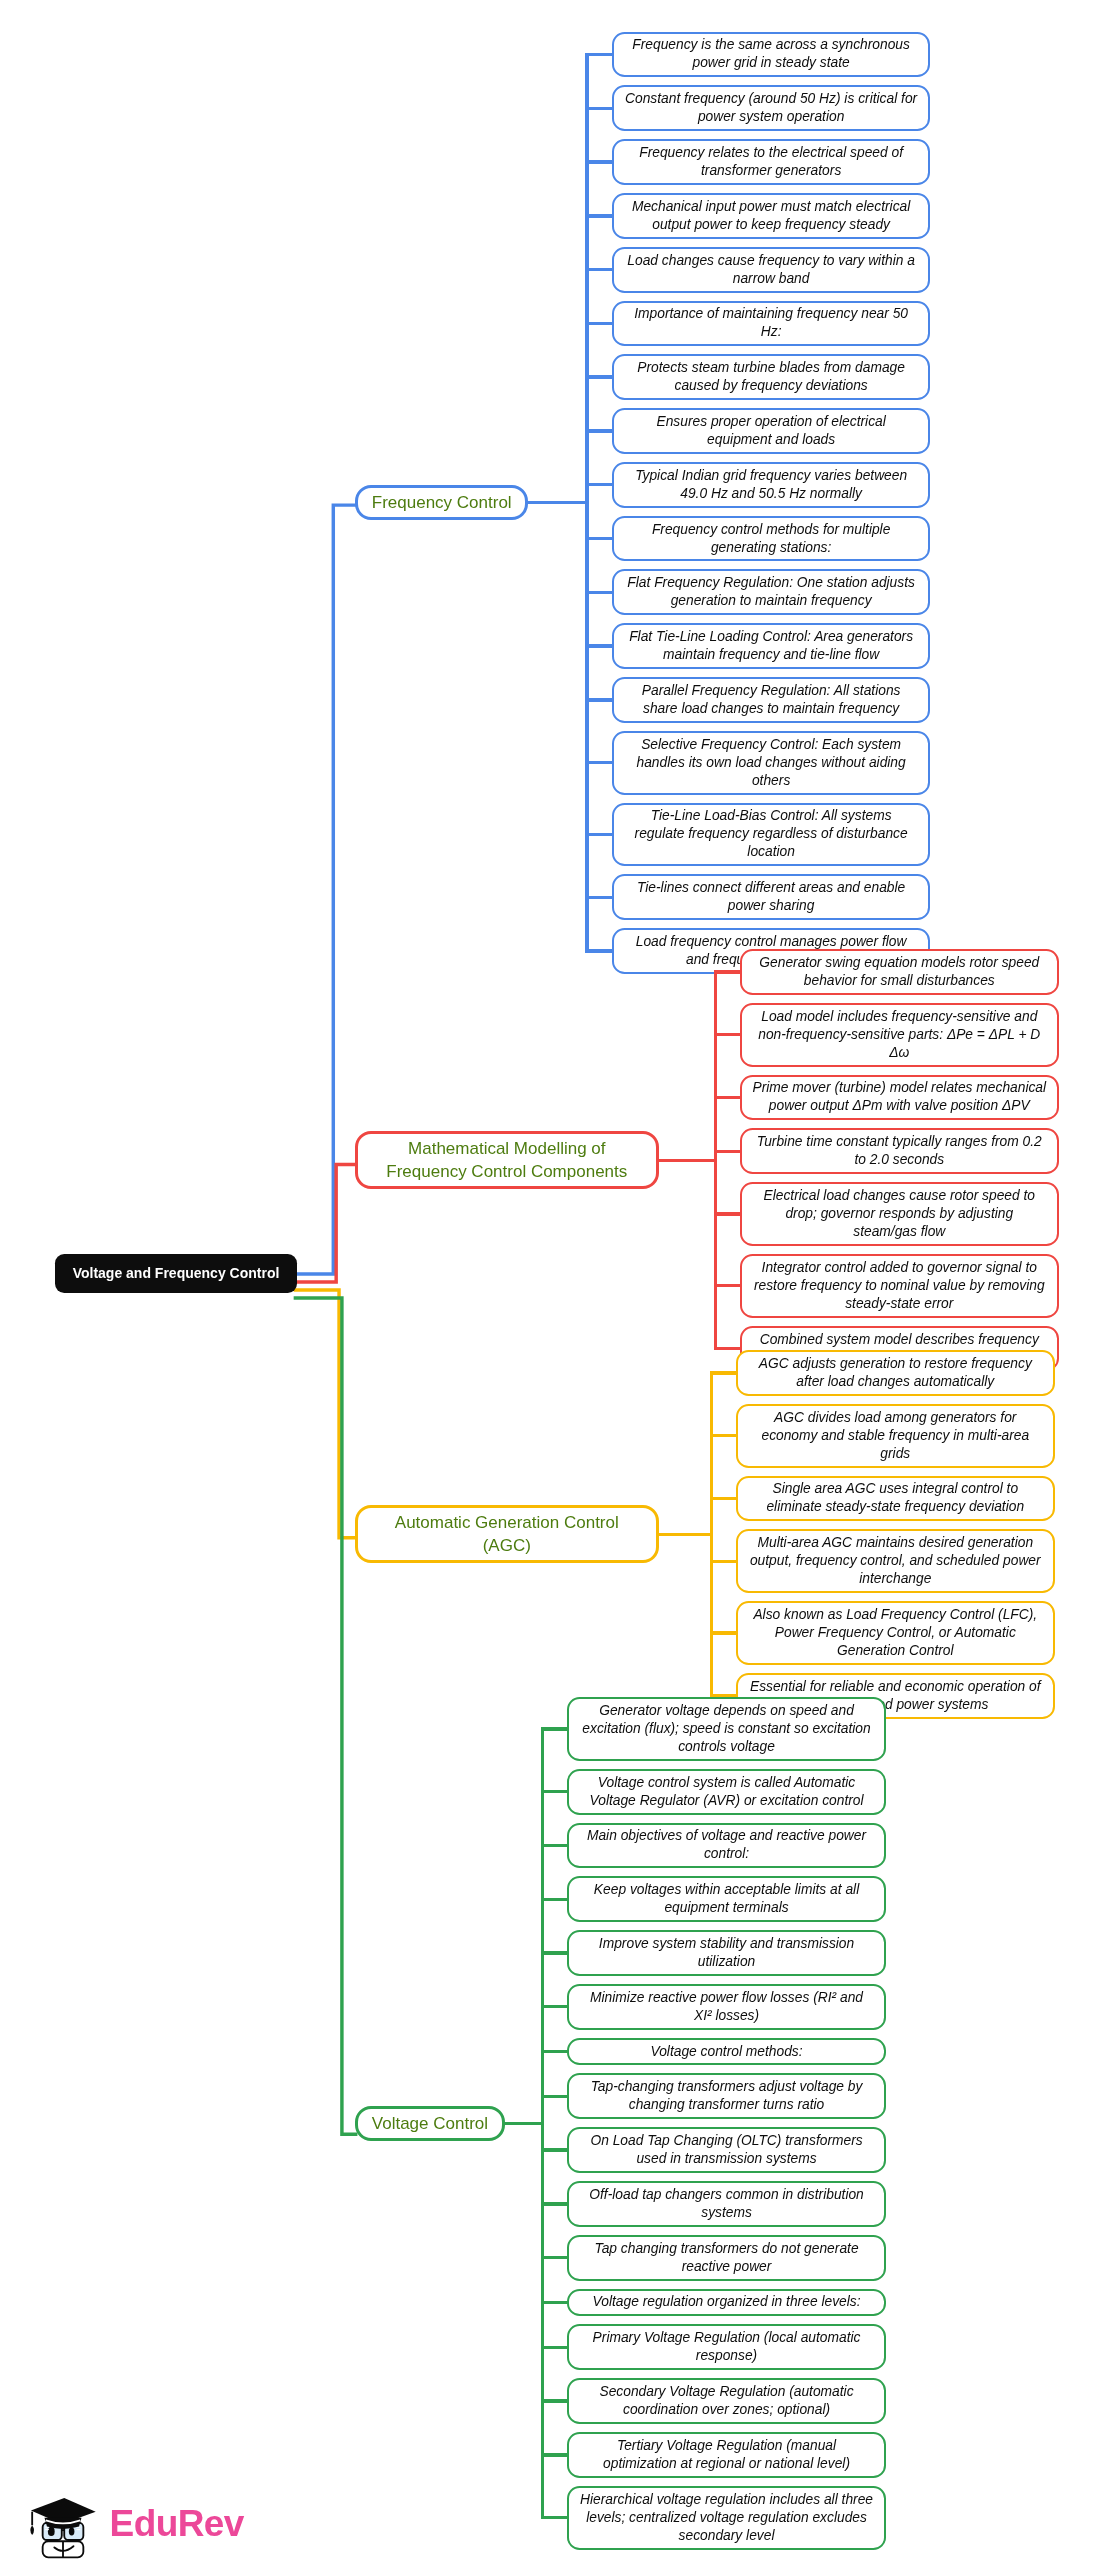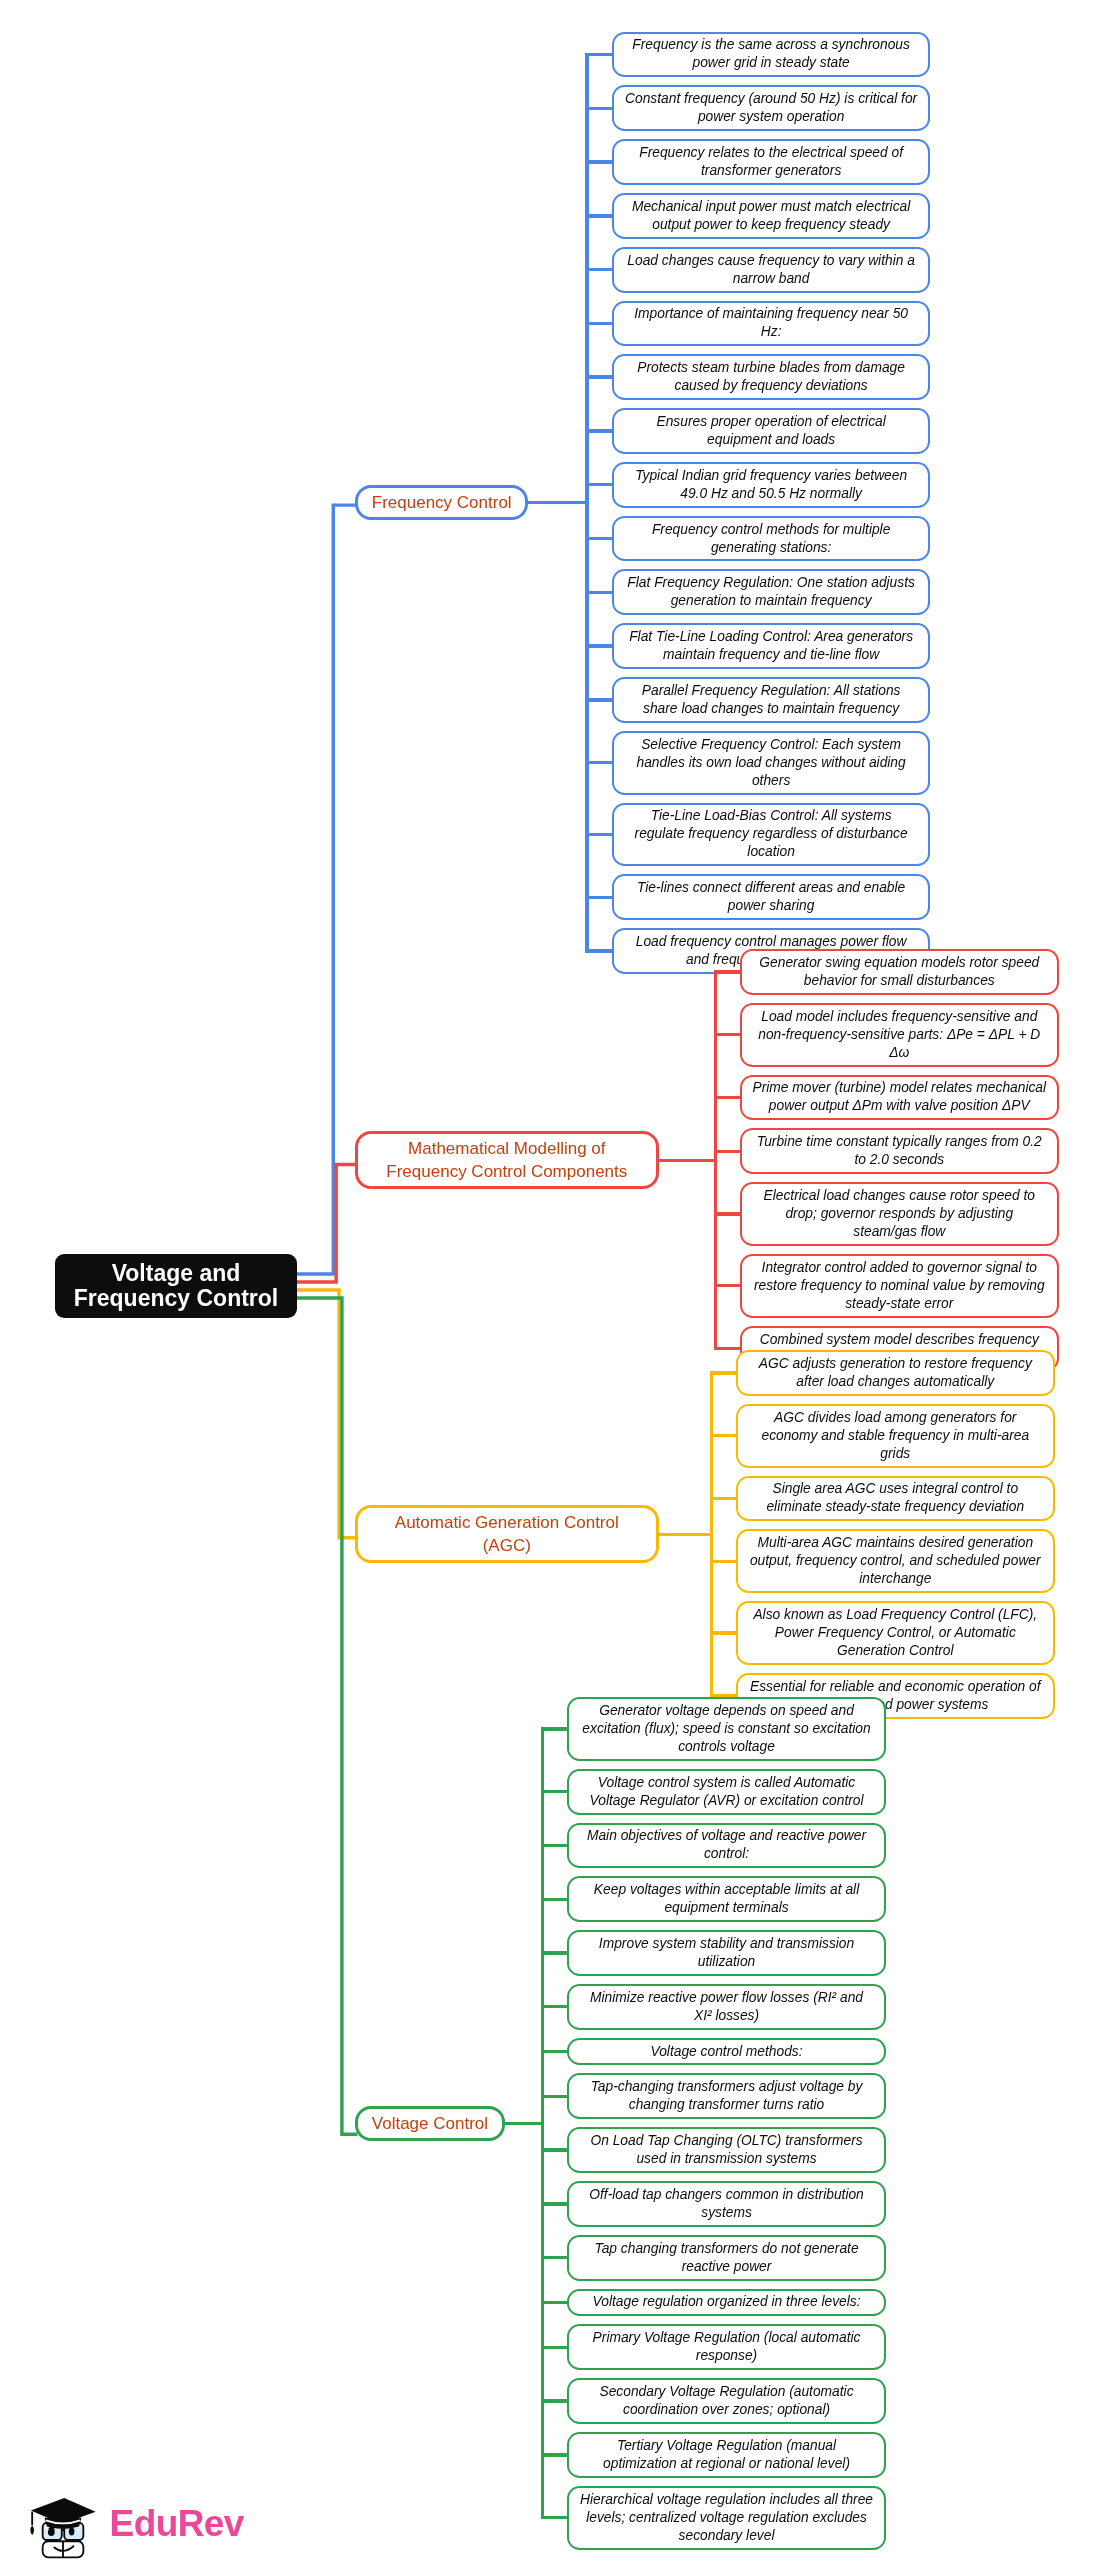--- a/index.html
+++ b/index.html
@@ -10,37 +10,37 @@
     font-family:"Liberation Sans","DejaVu Sans",sans-serif;
     overflow:hidden;
   }
   #conn { position:absolute; left:0; top:0; width:1110px; height:2576px; pointer-events:none; }
 
   
   .root-node {
     position:absolute; left:55px; top:1254px;
     width:219px;
     background:#0d0d0d; color:#ffffff;
-    font-size:23px; line-height:25px; font-weight:bold;
+    font-size:14px; line-height:25px; font-weight:bold;
     text-align:center;
     padding:6.9px 11.5px;
     border-radius:9.2px;
     z-index:3;
   }
 
   
   .branch { position:absolute; left:355px; display:flex; align-items:center; z-index:2; }
   .parent-box {
     background:#ffffff;
     border:3.4px solid var(--c);
     border-radius:16px;
     padding:2.9px 13.8px;
     max-width:270px;
     font-size:17px; line-height:23px;
-    color:#c2410c;
+    color:#4d7c0f;
     text-align:center;
     flex:0 0 auto;
   }
   .trunk { height:3.4px; background:var(--c); flex:0 0 auto; }
 
   .leaves { list-style:none; margin:0; padding:0; display:flex; flex-direction:column;font-style:italic; }
   .leaf { position:relative; padding:4px 0 4px 26.4px; }
   .leaf::before {          
     content:""; position:absolute; left:0; top:0; bottom:0; width:3.4px; background:var(--c);
   }

